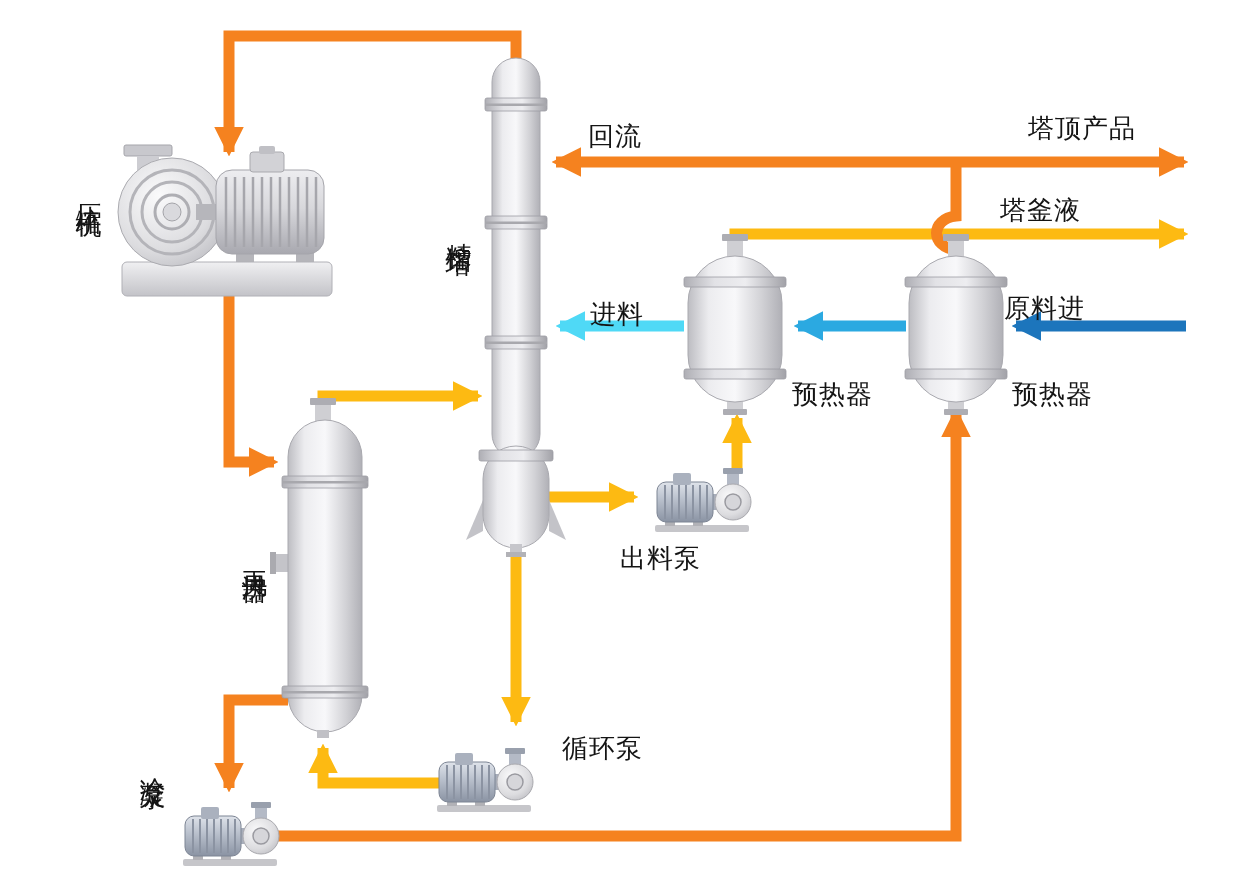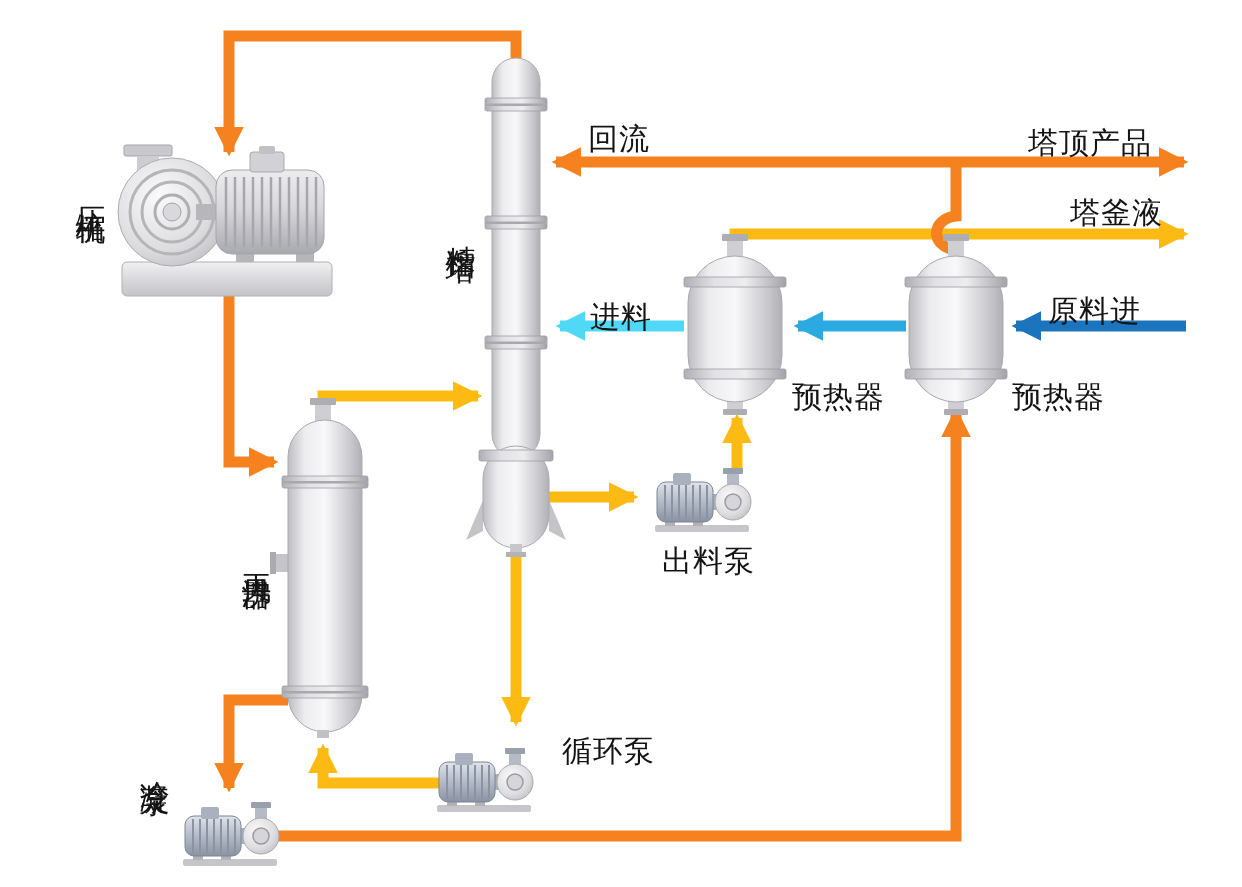--- a/index.html
+++ b/index.html
@@ -3,21 +3,21 @@
 <meta charset="utf-8">
 <style>
   html,body{margin:0;padding:0;background:#ffffff;}
   .stage{
     position:relative;width:1242px;height:887px;background:#ffffff;
     font-family:"DejaVu Sans","Liberation Sans",sans-serif;
     overflow:hidden;
   }
   .stage svg{position:absolute;left:0;top:0;}
   .lbl{
-    position:absolute;font-size:30px;font-weight:500;color:#141414;
+    position:absolute;font-size:26px;font-weight:500;color:#141414;
     white-space:nowrap;line-height:1.12;letter-spacing:1px;
   }
   .lbl.v{
     writing-mode:vertical-rl;text-orientation:upright;letter-spacing:4px;
   }
 </style>
 </head>
 <body>
 
 <div class="stage">
@@ -207,23 +207,23 @@
     <circle cx="78" cy="34" r="18" fill="url(#gC)" stroke="#a9a9ae" stroke-width="1"></circle>
     <circle cx="78" cy="34" r="8" fill="#d6d6da" stroke="#9a9aa0" stroke-width="1.5"></circle>
   </g>
 </svg>
 
 <div class="lbl v" style="left:74px;top:183px">压缩机</div>
 <div class="lbl v" style="left:444px;top:222px">精馏塔</div>
 <div class="lbl v" style="left:240px;top:550px">再沸器</div>
 <div class="lbl v" style="left:138px;top:757px">冷凝泵</div>
 <div class="lbl" style="left:562px;top:734px">循环泵</div>
-<div class="lbl" style="left:662px;top:544px">出料泵</div>
+<div class="lbl" style="left:620px;top:544px">出料泵</div>
 <div class="lbl" style="left:792px;top:380px">预热器</div>
 <div class="lbl" style="left:1012px;top:380px">预热器</div>
 
 <div class="lbl" style="left:588px;top:122px">回流</div>
-<div class="lbl" style="left:1028px;top:126px">塔顶产品</div>
-<div class="lbl" style="left:1070px;top:196px">塔釜液</div>
-<div class="lbl" style="left:1048px;top:294px">原料进</div>
+<div class="lbl" style="left:1028px;top:114px">塔顶产品</div>
+<div class="lbl" style="left:1000px;top:196px">塔釜液</div>
+<div class="lbl" style="left:1004px;top:294px">原料进</div>
 <div class="lbl" style="left:590px;top:300px">进料</div>
 
 </div>
 
 </body></html>

